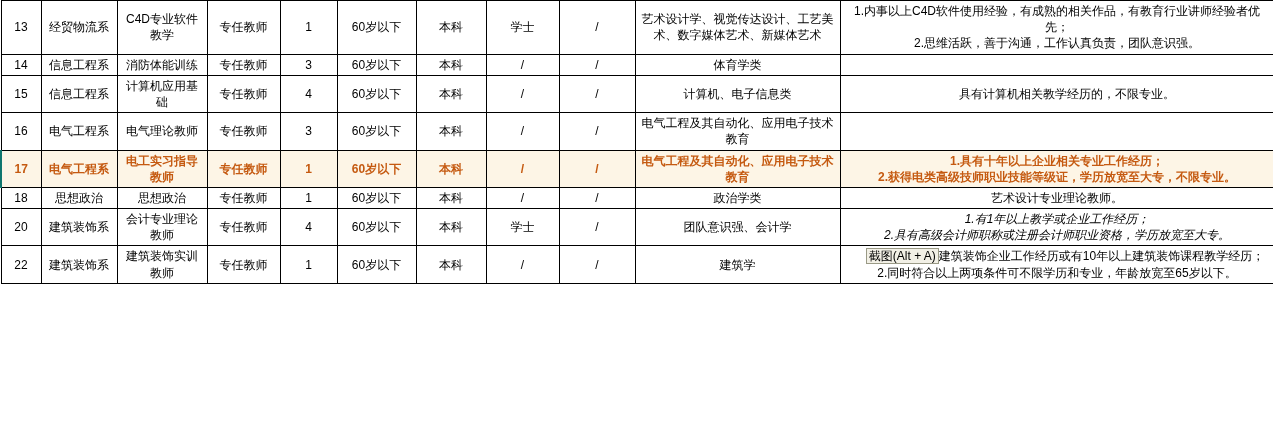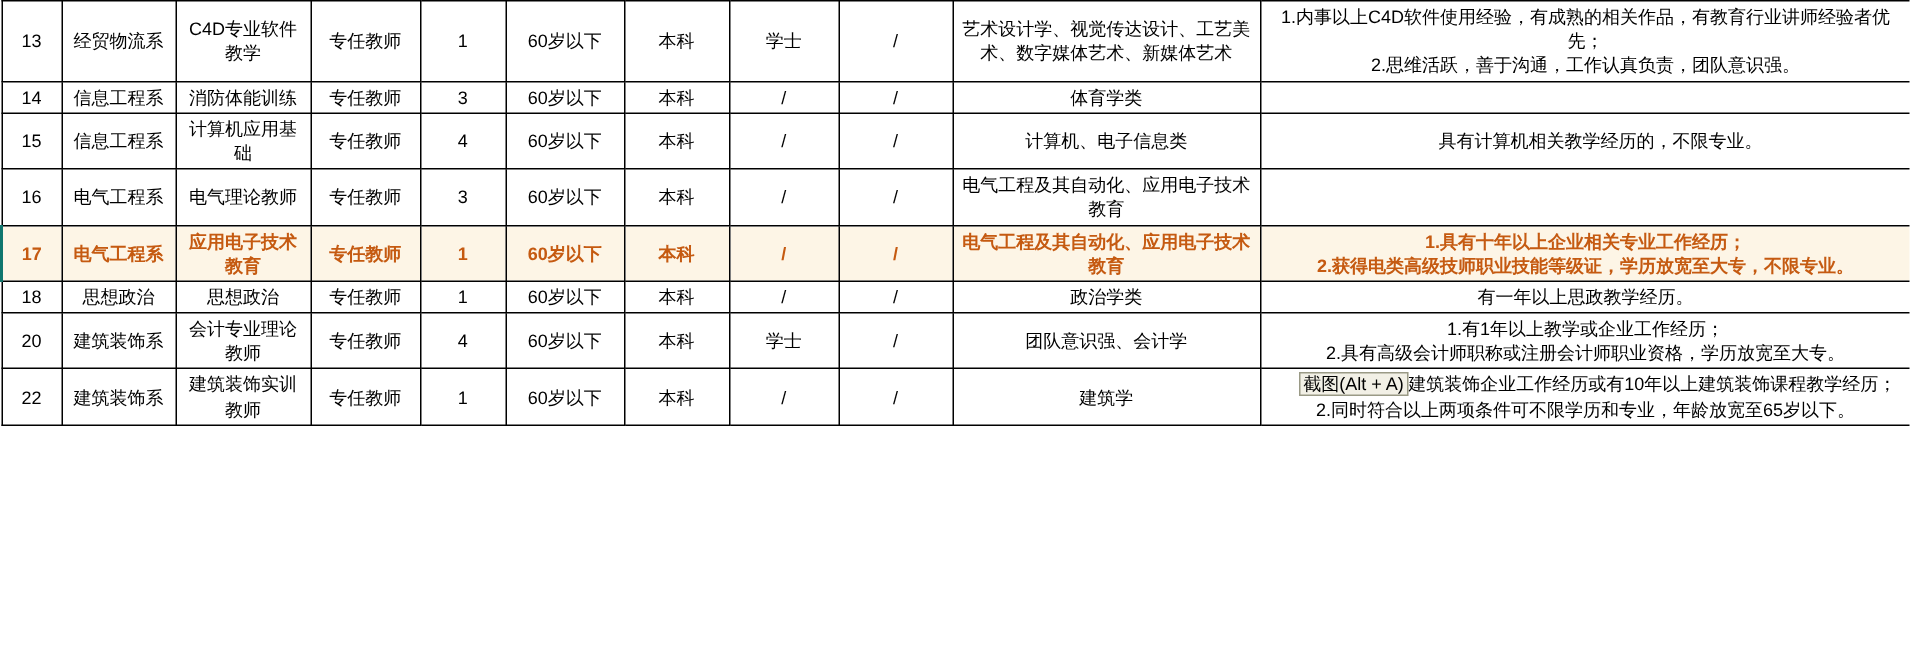--- a/index.html
+++ b/index.html
@@ -138,21 +138,21 @@
       <td>60岁以下</td>
       <td>本科</td>
       <td>/</td>
       <td>/</td>
       <td>电气工程及其自动化、应用电子技术教育</td>
       <td class="left" style="white-space:pre-line;"></td>
     </tr>
     <tr class="highlight">
       <td class="first-cell">17</td>
       <td>电气工程系</td>
-      <td>应用电子技术教育</td>
+      <td>电工实习指导教师</td>
       <td>专任教师</td>
       <td>1</td>
       <td>60岁以下</td>
       <td>本科</td>
       <td>/</td>
       <td>/</td>
       <td>电气工程及其自动化、应用电子技术教育</td>
       <td class="left" style="white-space:pre-line;">1.具有十年以上企业相关专业工作经历；
 2.获得电类高级技师职业技能等级证，学历放宽至大专，不限专业。</td>
     </tr>
@@ -160,34 +160,34 @@
       <td>18</td>
       <td>思想政治</td>
       <td>思想政治</td>
       <td>专任教师</td>
       <td>1</td>
       <td>60岁以下</td>
       <td>本科</td>
       <td>/</td>
       <td>/</td>
       <td>政治学类</td>
-      <td class="left" style="white-space:pre-line;">有一年以上思政教学经历。</td>
+      <td class="left" style="white-space:pre-line;">艺术设计专业理论教师。</td>
     </tr>
     <tr>
       <td>20</td>
       <td>建筑装饰系</td>
       <td>会计专业理论教师</td>
       <td>专任教师</td>
       <td>4</td>
       <td>60岁以下</td>
       <td>本科</td>
       <td>学士</td>
       <td>/</td>
       <td>团队意识强、会计学</td>
-      <td class="left" style="white-space:pre-line;">1.有1年以上教学或企业工作经历；
+      <td class="left" style="white-space:pre-line;font-style:italic;">1.有1年以上教学或企业工作经历；
 2.具有高级会计师职称或注册会计师职业资格，学历放宽至大专。</td>
     </tr>
     <tr>
       <td>22</td>
       <td>建筑装饰系</td>
       <td>建筑装饰实训教师</td>
       <td>专任教师</td>
       <td>1</td>
       <td>60岁以下</td>
       <td>本科</td>

